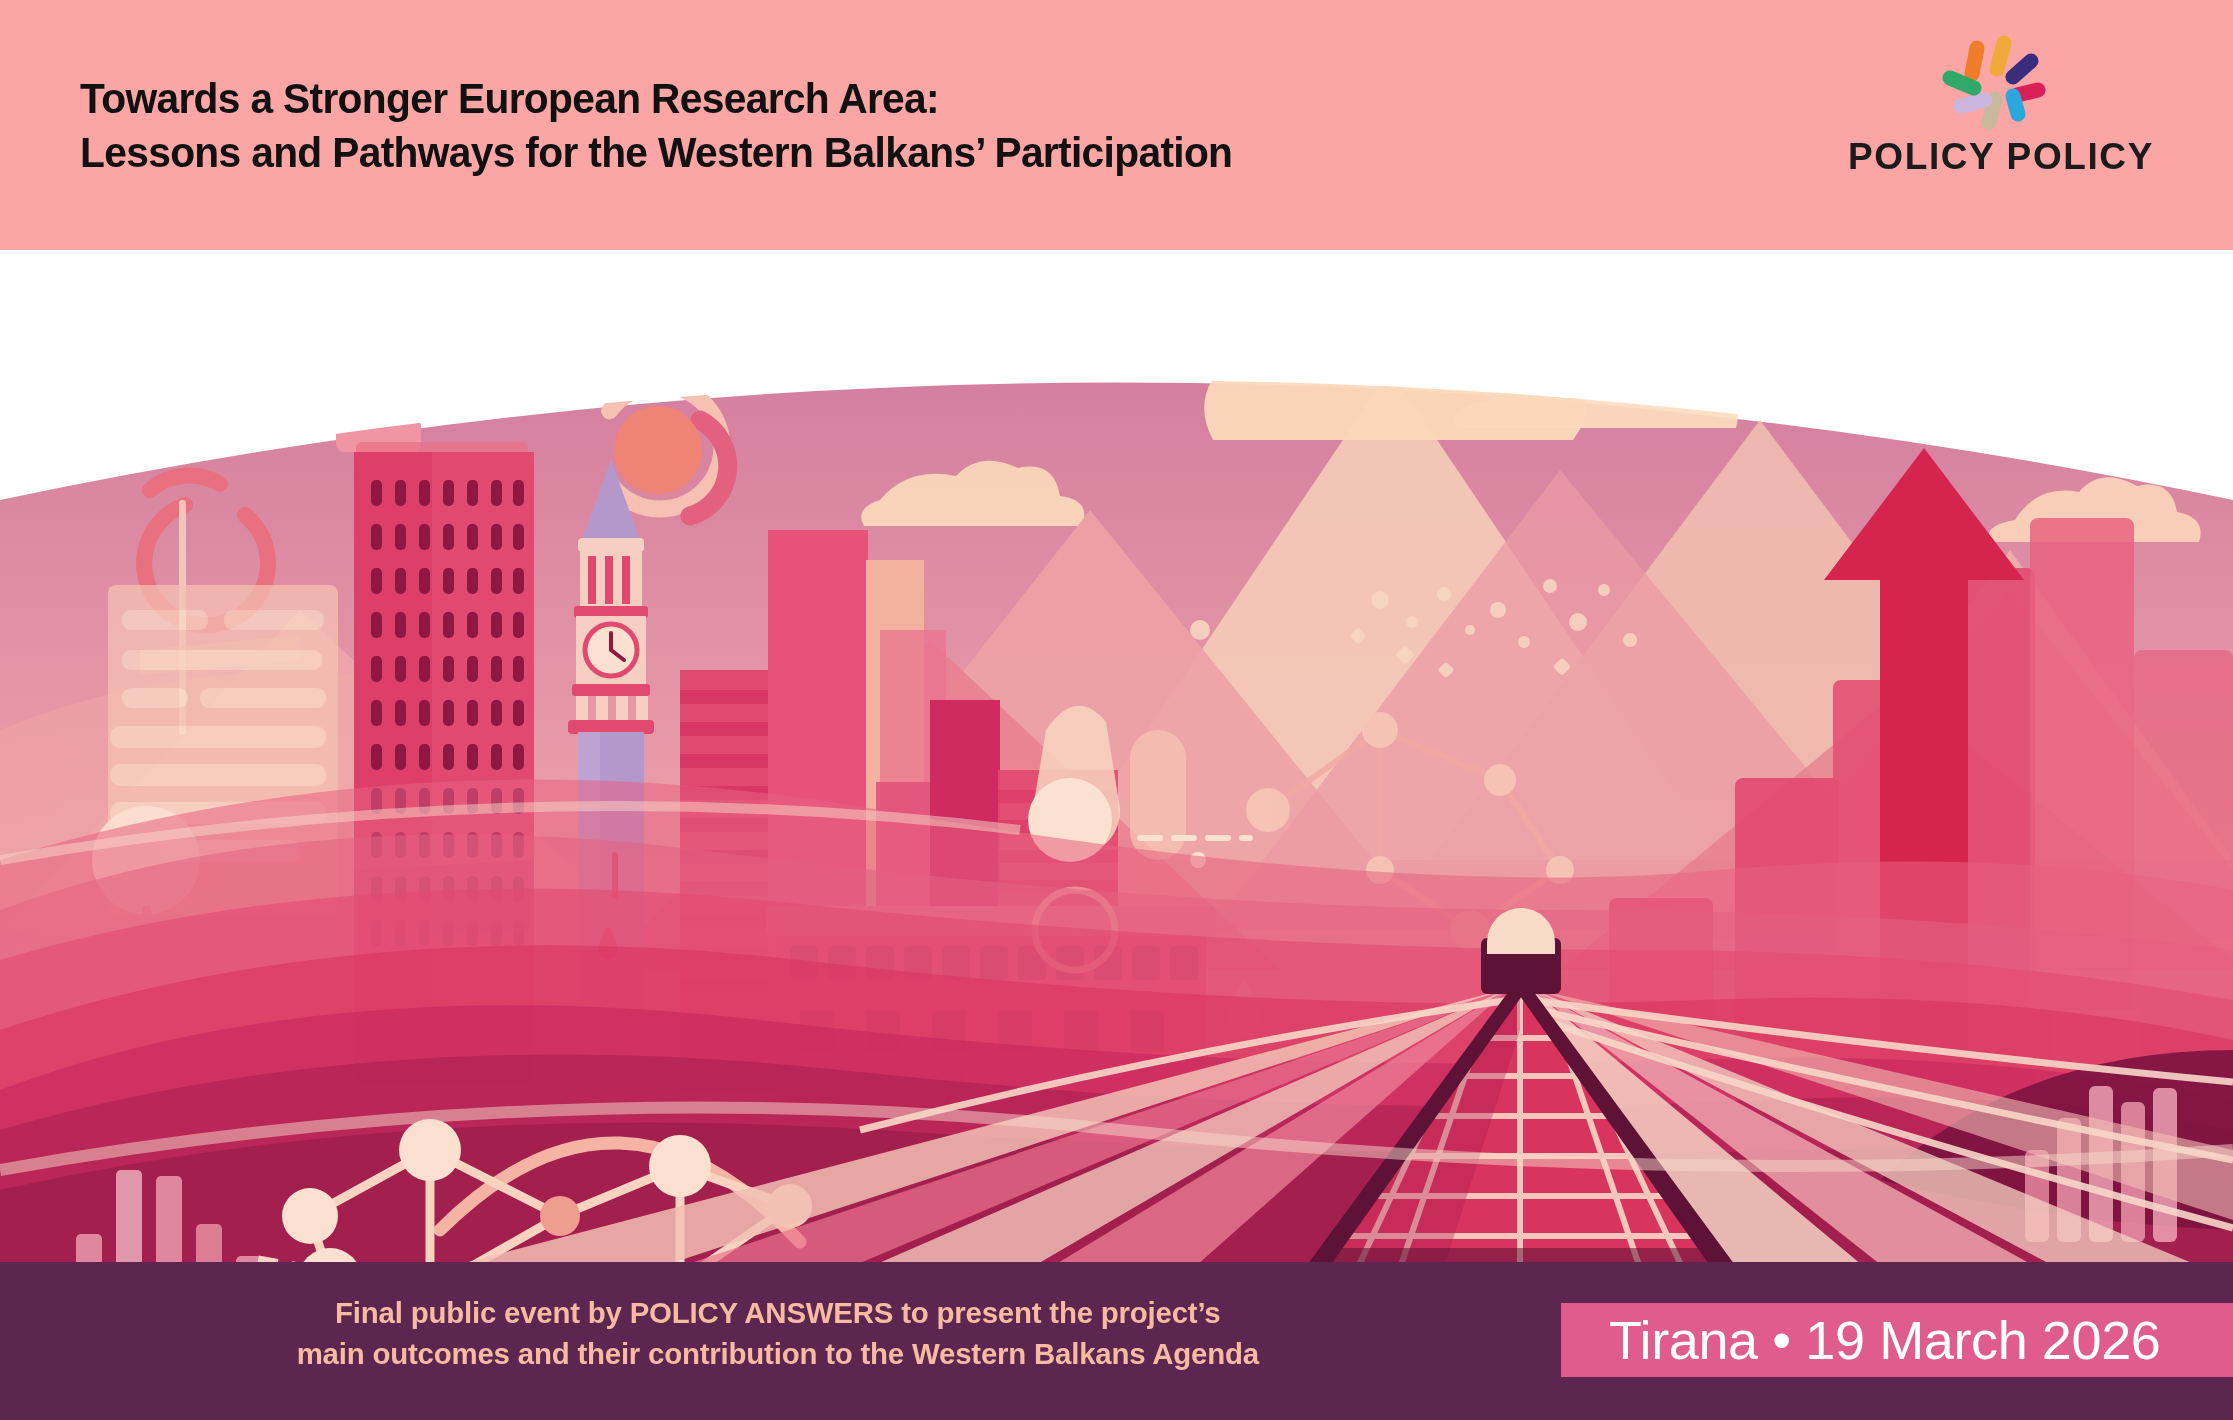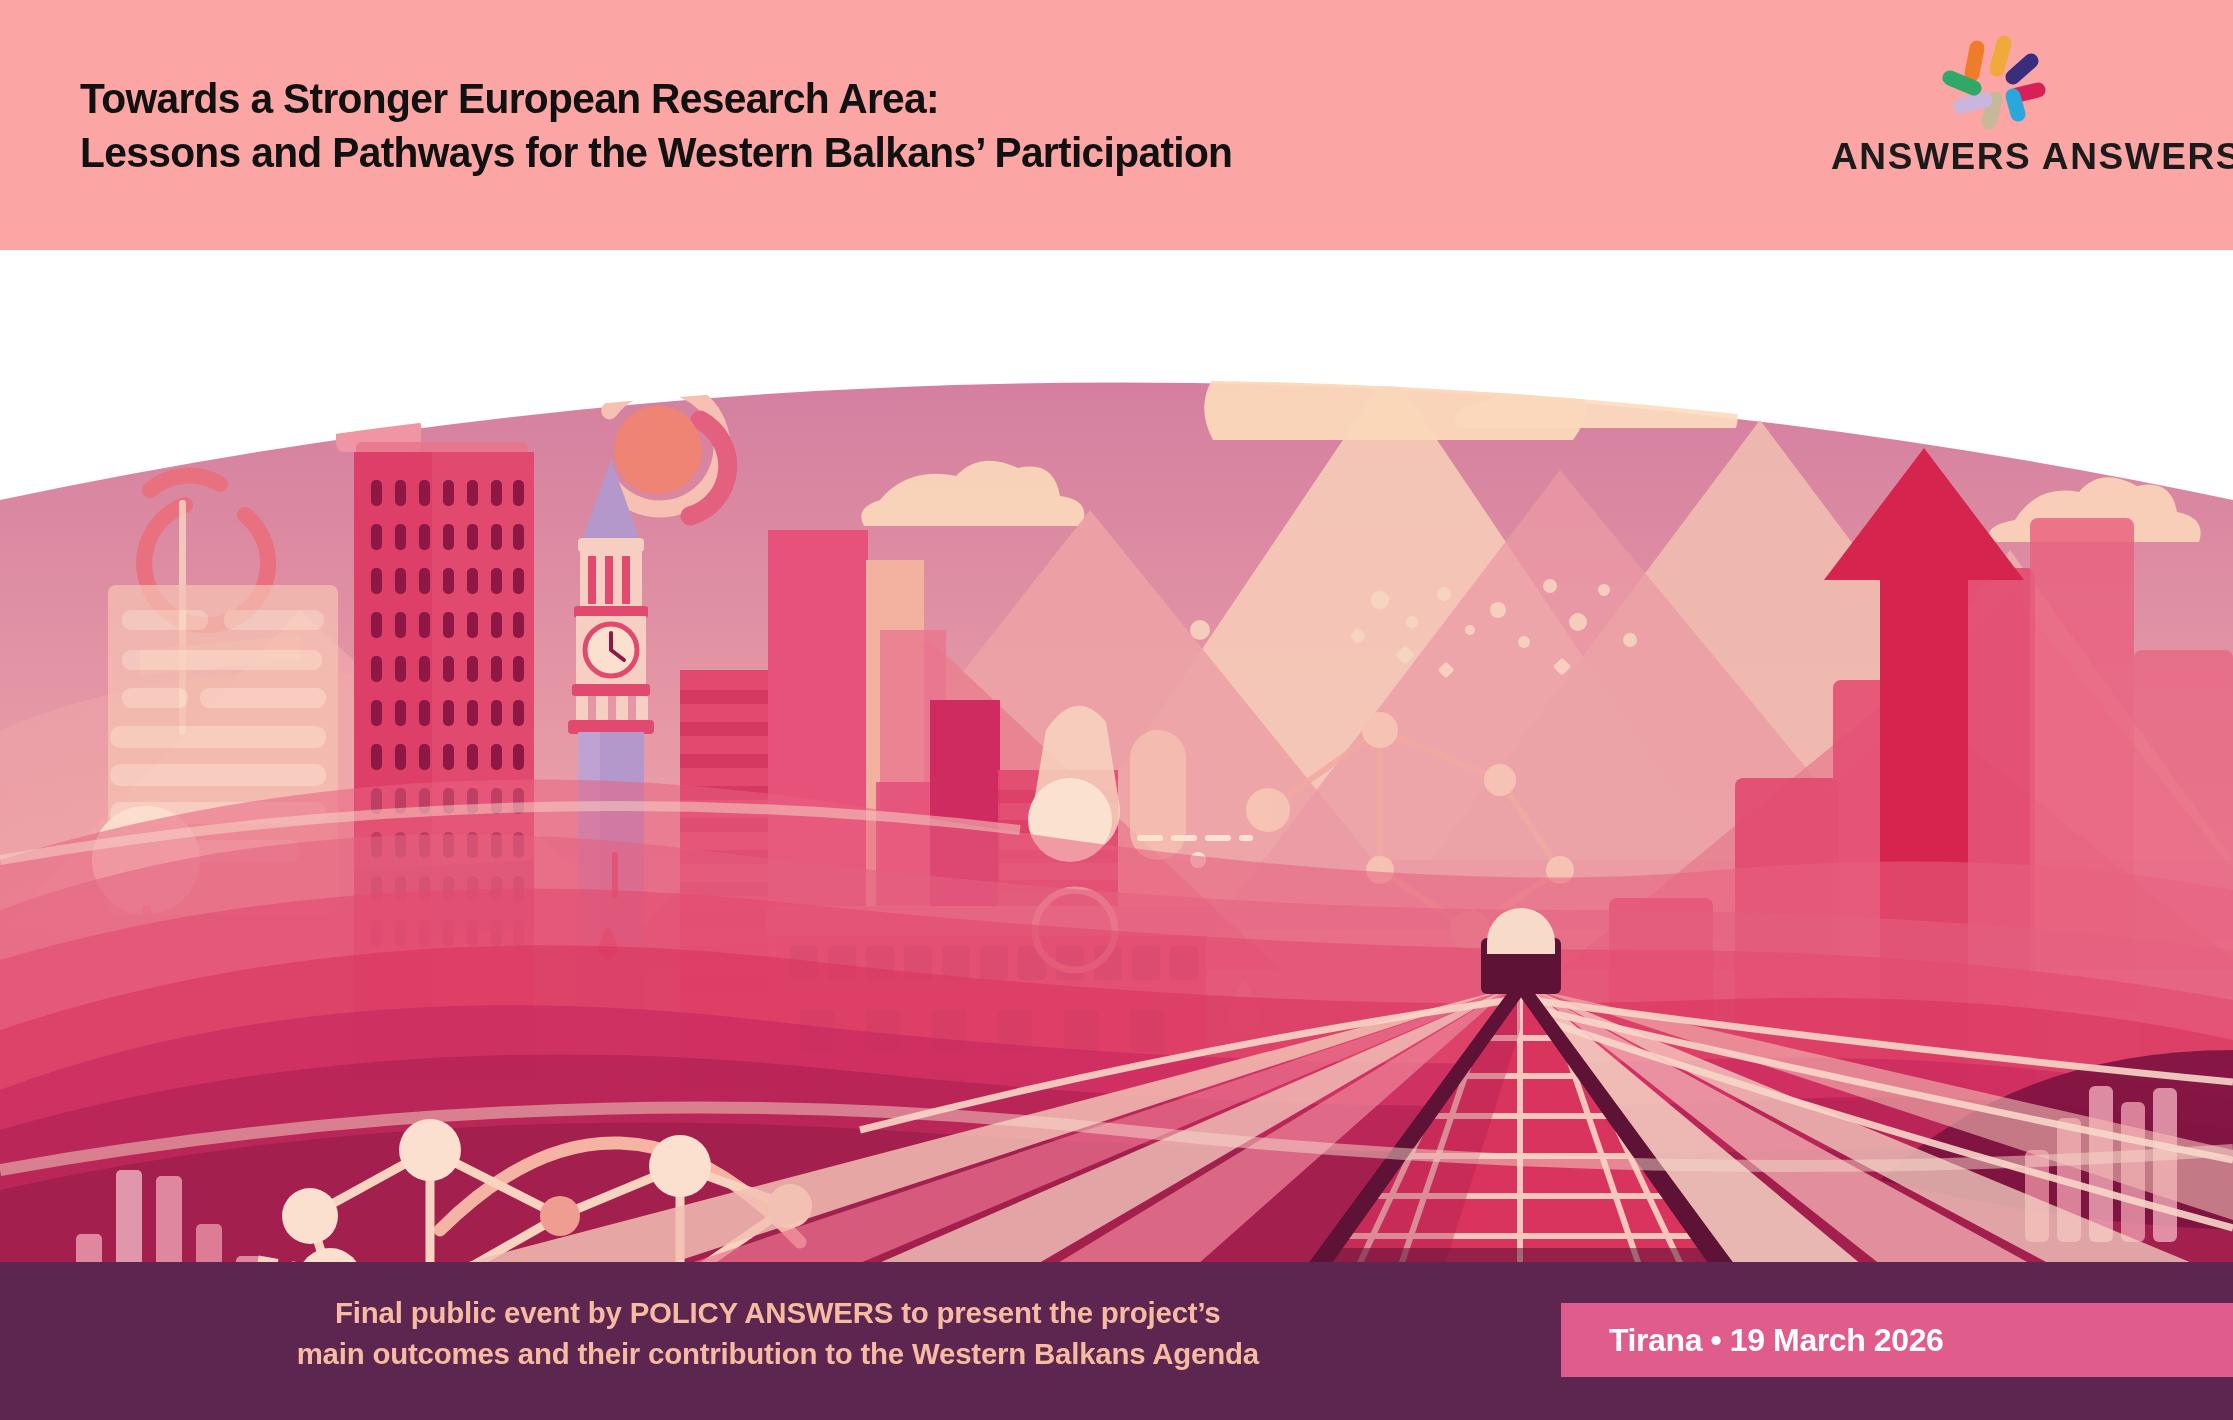--- a/index.html
+++ b/index.html
@@ -103,22 +103,22 @@
     right: 0; top: 41px;
     height: 74px;
     min-width: 672px;
     background: #e05c8c;
     display: flex;
     align-items: center;
     padding: 0 46px 0 48px;
   }
   .date-badge-text {
     font-family: "Liberation Sans", sans-serif;
-    font-weight: 700;
-    font-size: 32px;
+    font-weight: 400;
+    font-size: 54px;
     letter-spacing: -0.4px;
     color: #ffffff;
     white-space: nowrap;
   }
 </style>
 </head>
 <body>
 
 <div class="poster">
 
@@ -600,21 +600,21 @@
           <line x1="36" y1="20" x2="31" y2="46" stroke="#ef7c2b"></line>
           <line x1="63" y1="15" x2="56" y2="41" stroke="#f2a93b"></line>
           <line x1="90" y1="33" x2="72" y2="49" stroke="#3a2d7d"></line>
           <line x1="97" y1="62" x2="76" y2="67" stroke="#d81f57"></line>
           <line x1="77" y1="86" x2="72" y2="68" stroke="#2aa7dc"></line>
           <line x1="48" y1="94" x2="54" y2="71" stroke="#c8b89a"></line>
           <line x1="20" y1="78" x2="44" y2="72" stroke="#c9b5dd"></line>
           <line x1="9" y1="50" x2="33" y2="60" stroke="#2fa86a"></line>
         </g>
       </svg>
-      <div class="logo-wordmark">ANSWERS ANSWERS</div>
+      <div class="logo-wordmark">POLICY POLICY</div>
     </div>
   </div>
 
   <div class="footer">
     <div class="footer-text">
       <div class="footer-line">Final public event by POLICY ANSWERS to present the project’s</div>
       <div class="footer-line">main outcomes and their contribution to the Western Balkans Agenda</div>
     </div>
     <div class="date-badge">
       <span class="date-badge-text">Tirana • 19 March 2026</span>

